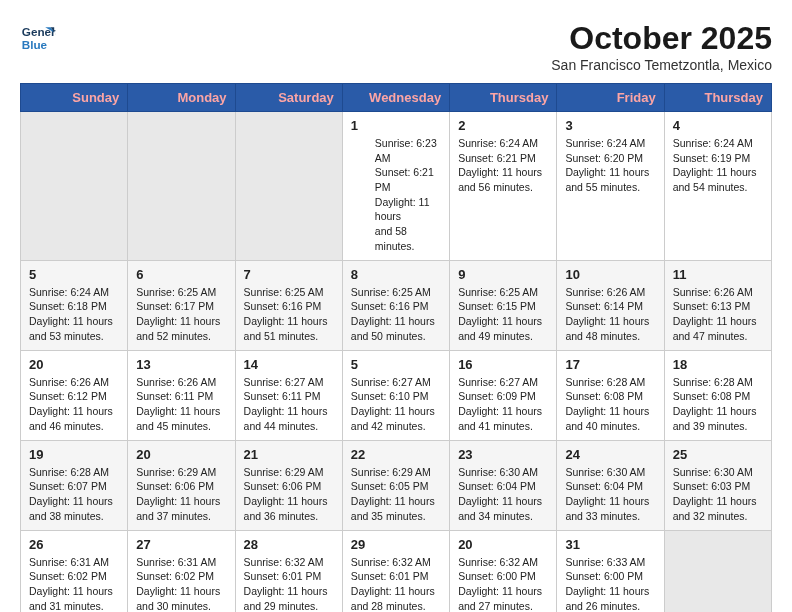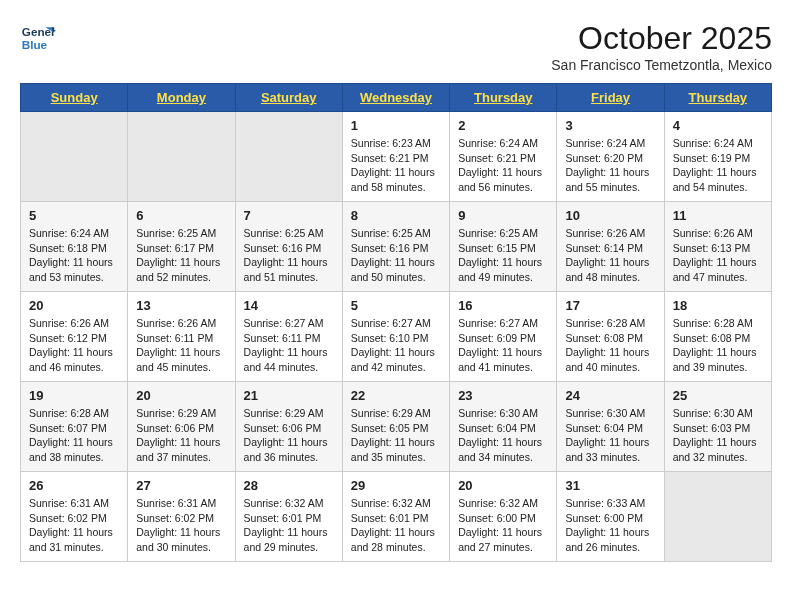--- a/index.html
+++ b/index.html
@@ -23,42 +23,41 @@
     }
     .logo-icon {
       width: 36px;
       height: 36px;
     }
     .title-area {
       text-align: right;
     }
     .month-title {
       font-size: 32px;
-      font-weight: normal;
+      font-weight: bold;
       color: #1a1a1a;
     }
     .subtitle {
       font-size: 14px;
       color: #333;
       margin-left: 41px;
     }
     table {
       width: 100%;
       border-collapse: collapse;
       table-layout: fixed;
     }
     thead th {
       background-color: #2a5ba8;
-      color: #fde047;
+      color: #fca5a5;
       font-size: 13px;
       font-weight: bold;
       padding: 6px 8px;
-      text-align: center;
+      text-align: right;
       border: 1px solid #1e4a90;
-      text-decoration: underline;
     }
     tbody td {
       border: 1px solid #ccc;
       vertical-align: top;
       padding: 6px 8px;
       font-size: 11px;
       color: #222;
       height: 90px;
       background: #fff;
     }
@@ -109,21 +108,21 @@
         <th>Thursday</th>
       </tr>
   </thead>
   <tbody id="calendar-body">
       <tr>
         <td class="empty-cell"></td>
         <td class="empty-cell"></td>
         <td class="empty-cell"></td>
         <td>
           <div class="day-number">1</div>
-          <div class="day-info" style="white-space: pre-line;">Sunrise: 6:23 AM
+          <div class="day-info" style="white-space: pre-line; margin-left: 24px;">Sunrise: 6:23 AM
 Sunset: 6:21 PM
 Daylight: 11 hours
 and 58 minutes.</div>
         </td>
         <td>
           <div class="day-number">2</div>
           <div class="day-info" style="white-space: pre-line;">Sunrise: 6:24 AM
 Sunset: 6:21 PM
 Daylight: 11 hours
 and 56 minutes.</div>

